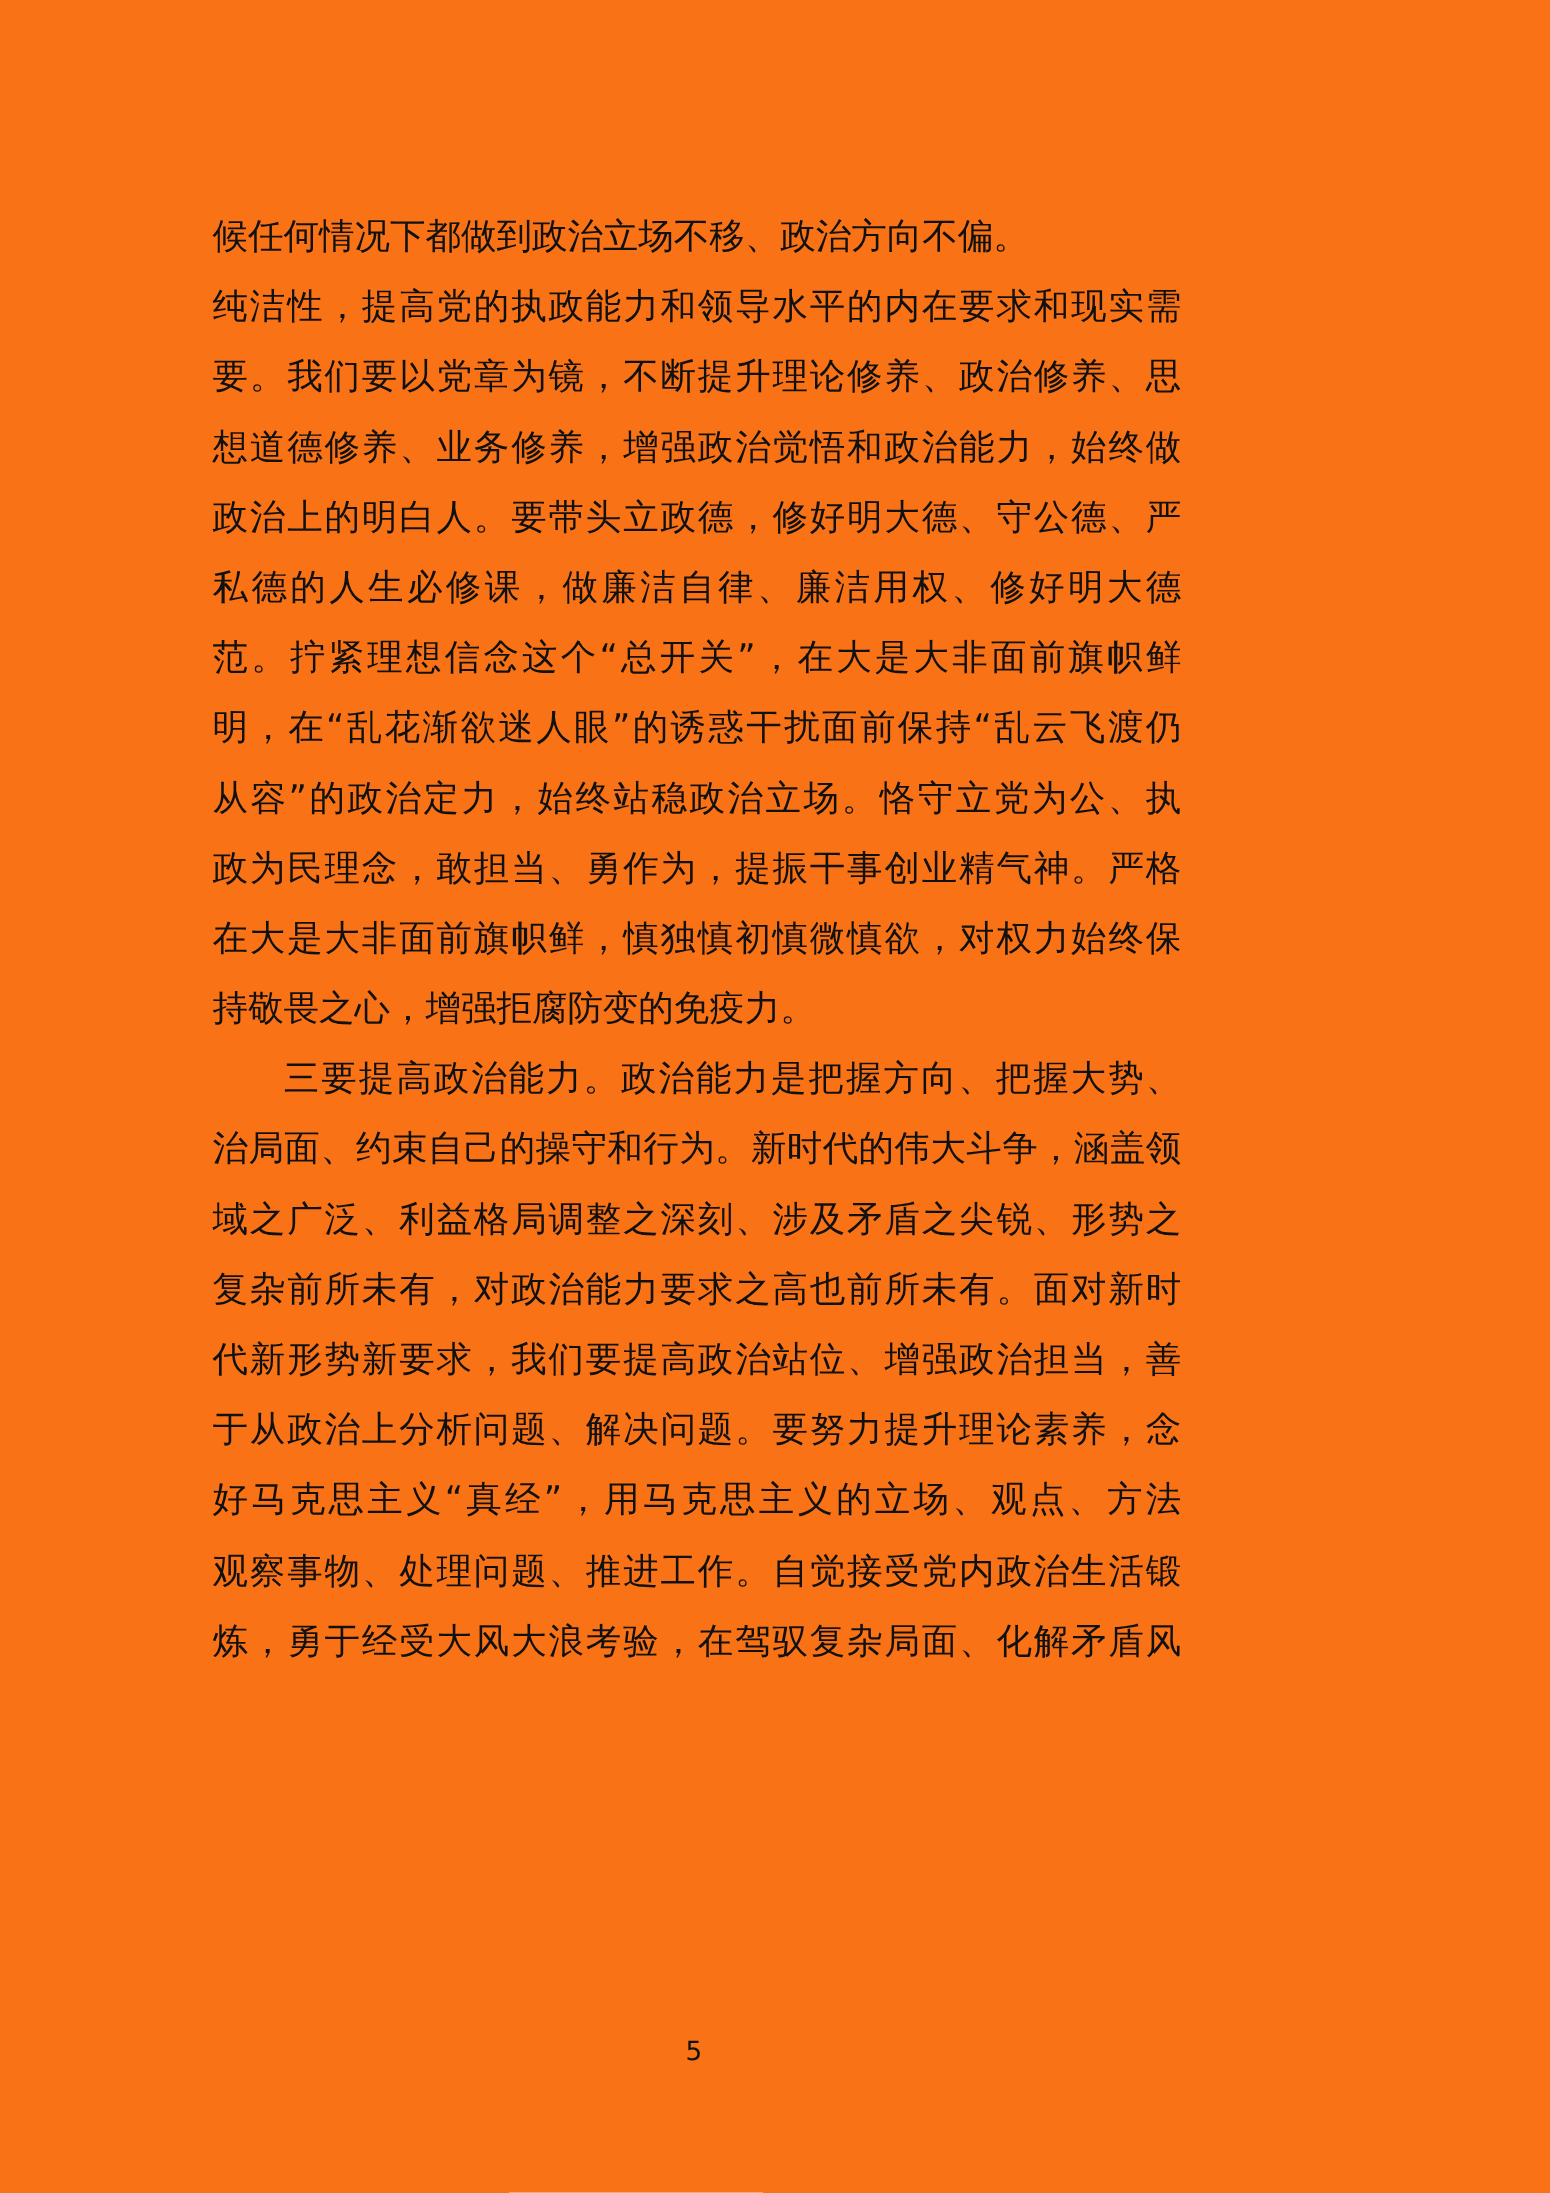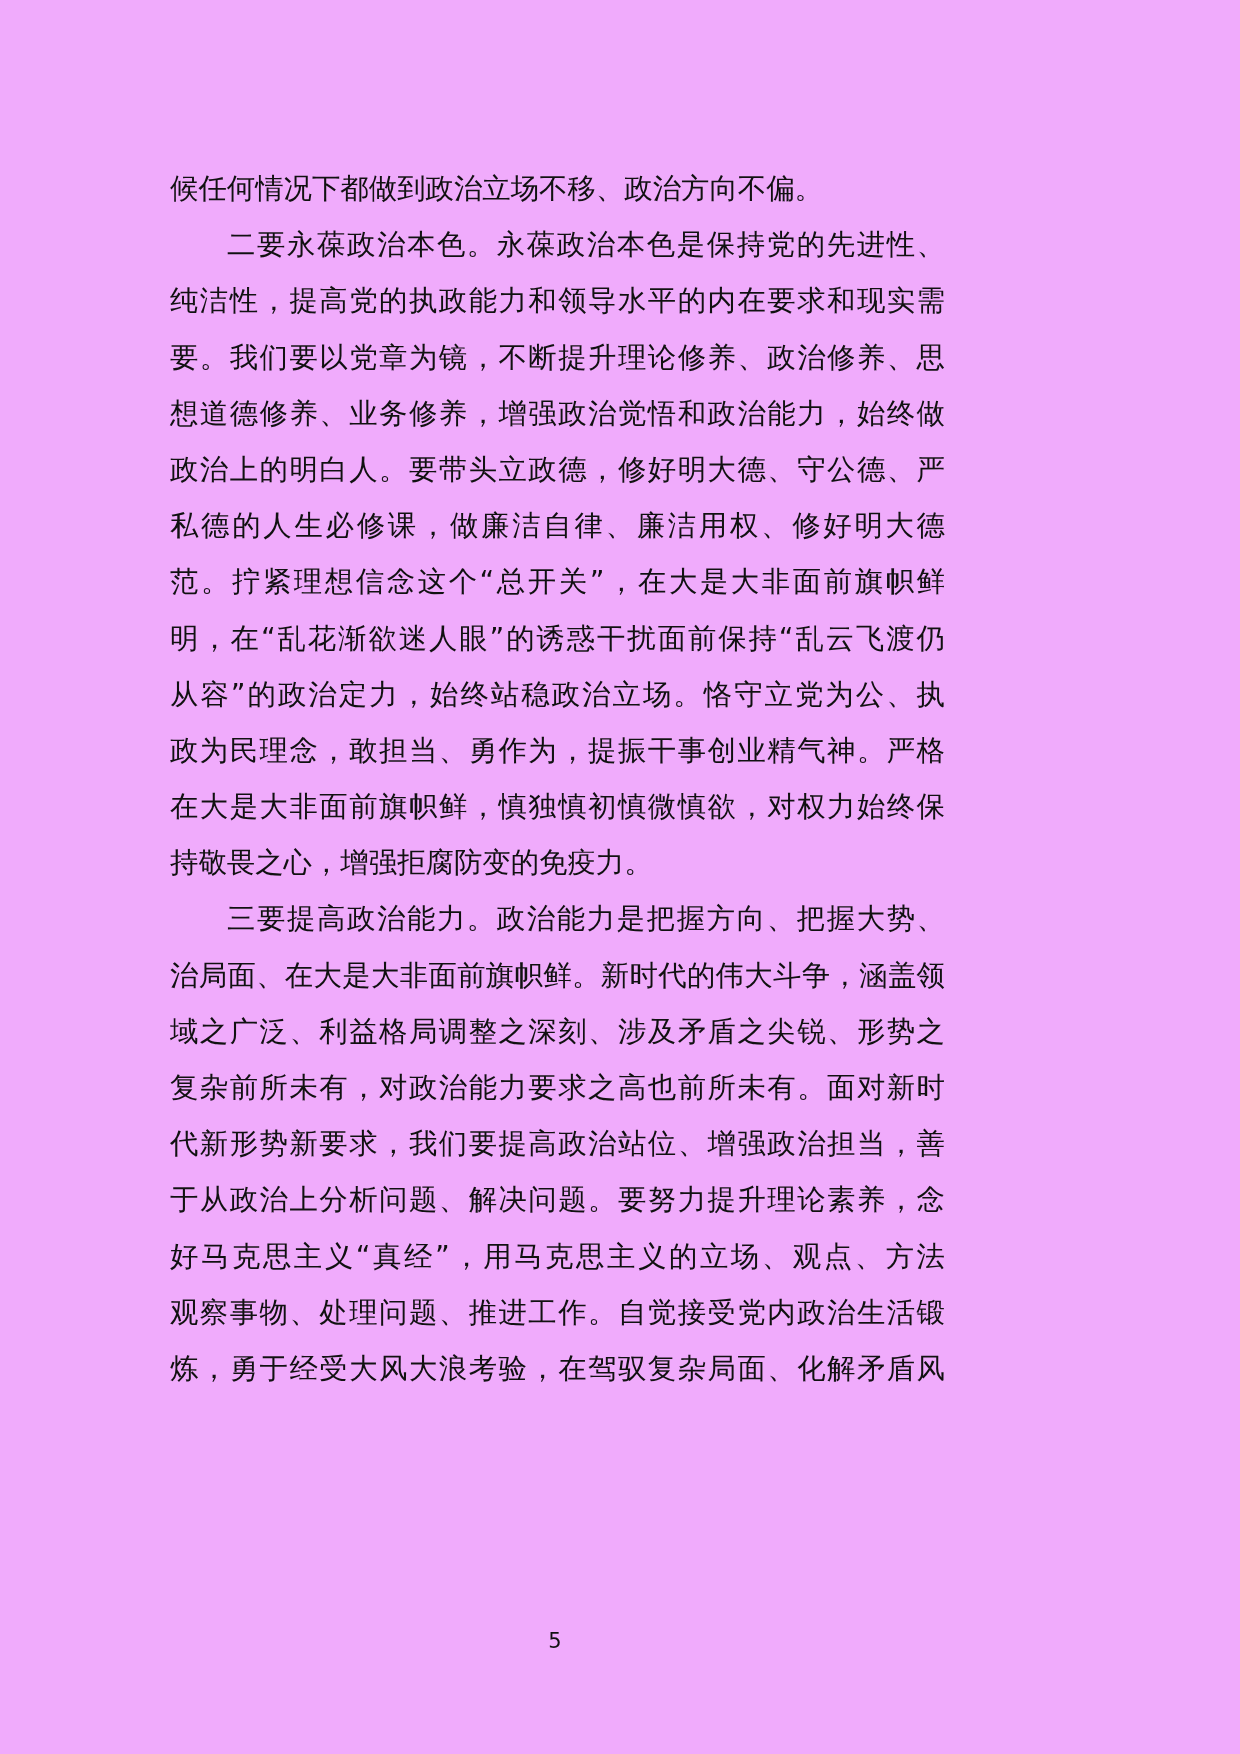--- a/index.html
+++ b/index.html
@@ -14,21 +14,21 @@
       overflow: hidden;
       font-family: "DejaVu Sans", "Liberation Sans", sans-serif;
       color: #111111;
     }
     .page {
       position: absolute;
       left: 0;
       top: 0;
       width: 1240px;
       height: 1754px;
-      background: #f0abfc;
+      background: #f97316;
     }
     .body-text {
       position: absolute;
       left: 170px;
       top: 166px;
       width: 775px;
     }
     .line {
       height: 56.2px;
       line-height: 46px;
@@ -53,34 +53,33 @@
       line-height: 28px;
       color: #111111;
     }
   </style>
 </head>
 <body>
 
 <div class="page">
   <div class="body-text">
     <div class="line">候任何情况下都做到政治立场不移、政治方向不偏。</div>
-    <div class="line indent justify">二要永葆政治本色。永葆政治本色是保持党的先进性、</div>
     <div class="line justify">纯洁性，提高党的执政能力和领导水平的内在要求和现实需</div>
     <div class="line justify">要。我们要以党章为镜，不断提升理论修养、政治修养、思</div>
     <div class="line justify">想道德修养、业务修养，增强政治觉悟和政治能力，始终做</div>
     <div class="line justify">政治上的明白人。要带头立政德，修好明大德、守公德、严</div>
     <div class="line justify">私德的人生必修课，做廉洁自律、廉洁用权、修好明大德</div>
     <div class="line justify">范。拧紧理想信念这个“总开关”，在大是大非面前旗帜鲜</div>
     <div class="line justify">明，在“乱花渐欲迷人眼”的诱惑干扰面前保持“乱云飞渡仍</div>
     <div class="line justify">从容”的政治定力，始终站稳政治立场。恪守立党为公、执</div>
     <div class="line justify">政为民理念，敢担当、勇作为，提振干事创业精气神。严格</div>
     <div class="line justify">在大是大非面前旗帜鲜，慎独慎初慎微慎欲，对权力始终保</div>
     <div class="line">持敬畏之心，增强拒腐防变的免疫力。</div>
     <div class="line indent justify">三要提高政治能力。政治能力是把握方向、把握大势、</div>
-    <div class="line justify">治局面、在大是大非面前旗帜鲜。新时代的伟大斗争，涵盖领</div>
+    <div class="line justify">治局面、约束自己的操守和行为。新时代的伟大斗争，涵盖领</div>
     <div class="line justify">域之广泛、利益格局调整之深刻、涉及矛盾之尖锐、形势之</div>
     <div class="line justify">复杂前所未有，对政治能力要求之高也前所未有。面对新时</div>
     <div class="line justify">代新形势新要求，我们要提高政治站位、增强政治担当，善</div>
     <div class="line justify">于从政治上分析问题、解决问题。要努力提升理论素养，念</div>
     <div class="line justify">好马克思主义“真经”，用马克思主义的立场、观点、方法</div>
     <div class="line justify">观察事物、处理问题、推进工作。自觉接受党内政治生活锻</div>
     <div class="line justify">炼，勇于经受大风大浪考验，在驾驭复杂局面、化解矛盾风</div>
   </div>
   <div class="page-number">5</div>
 </div>

